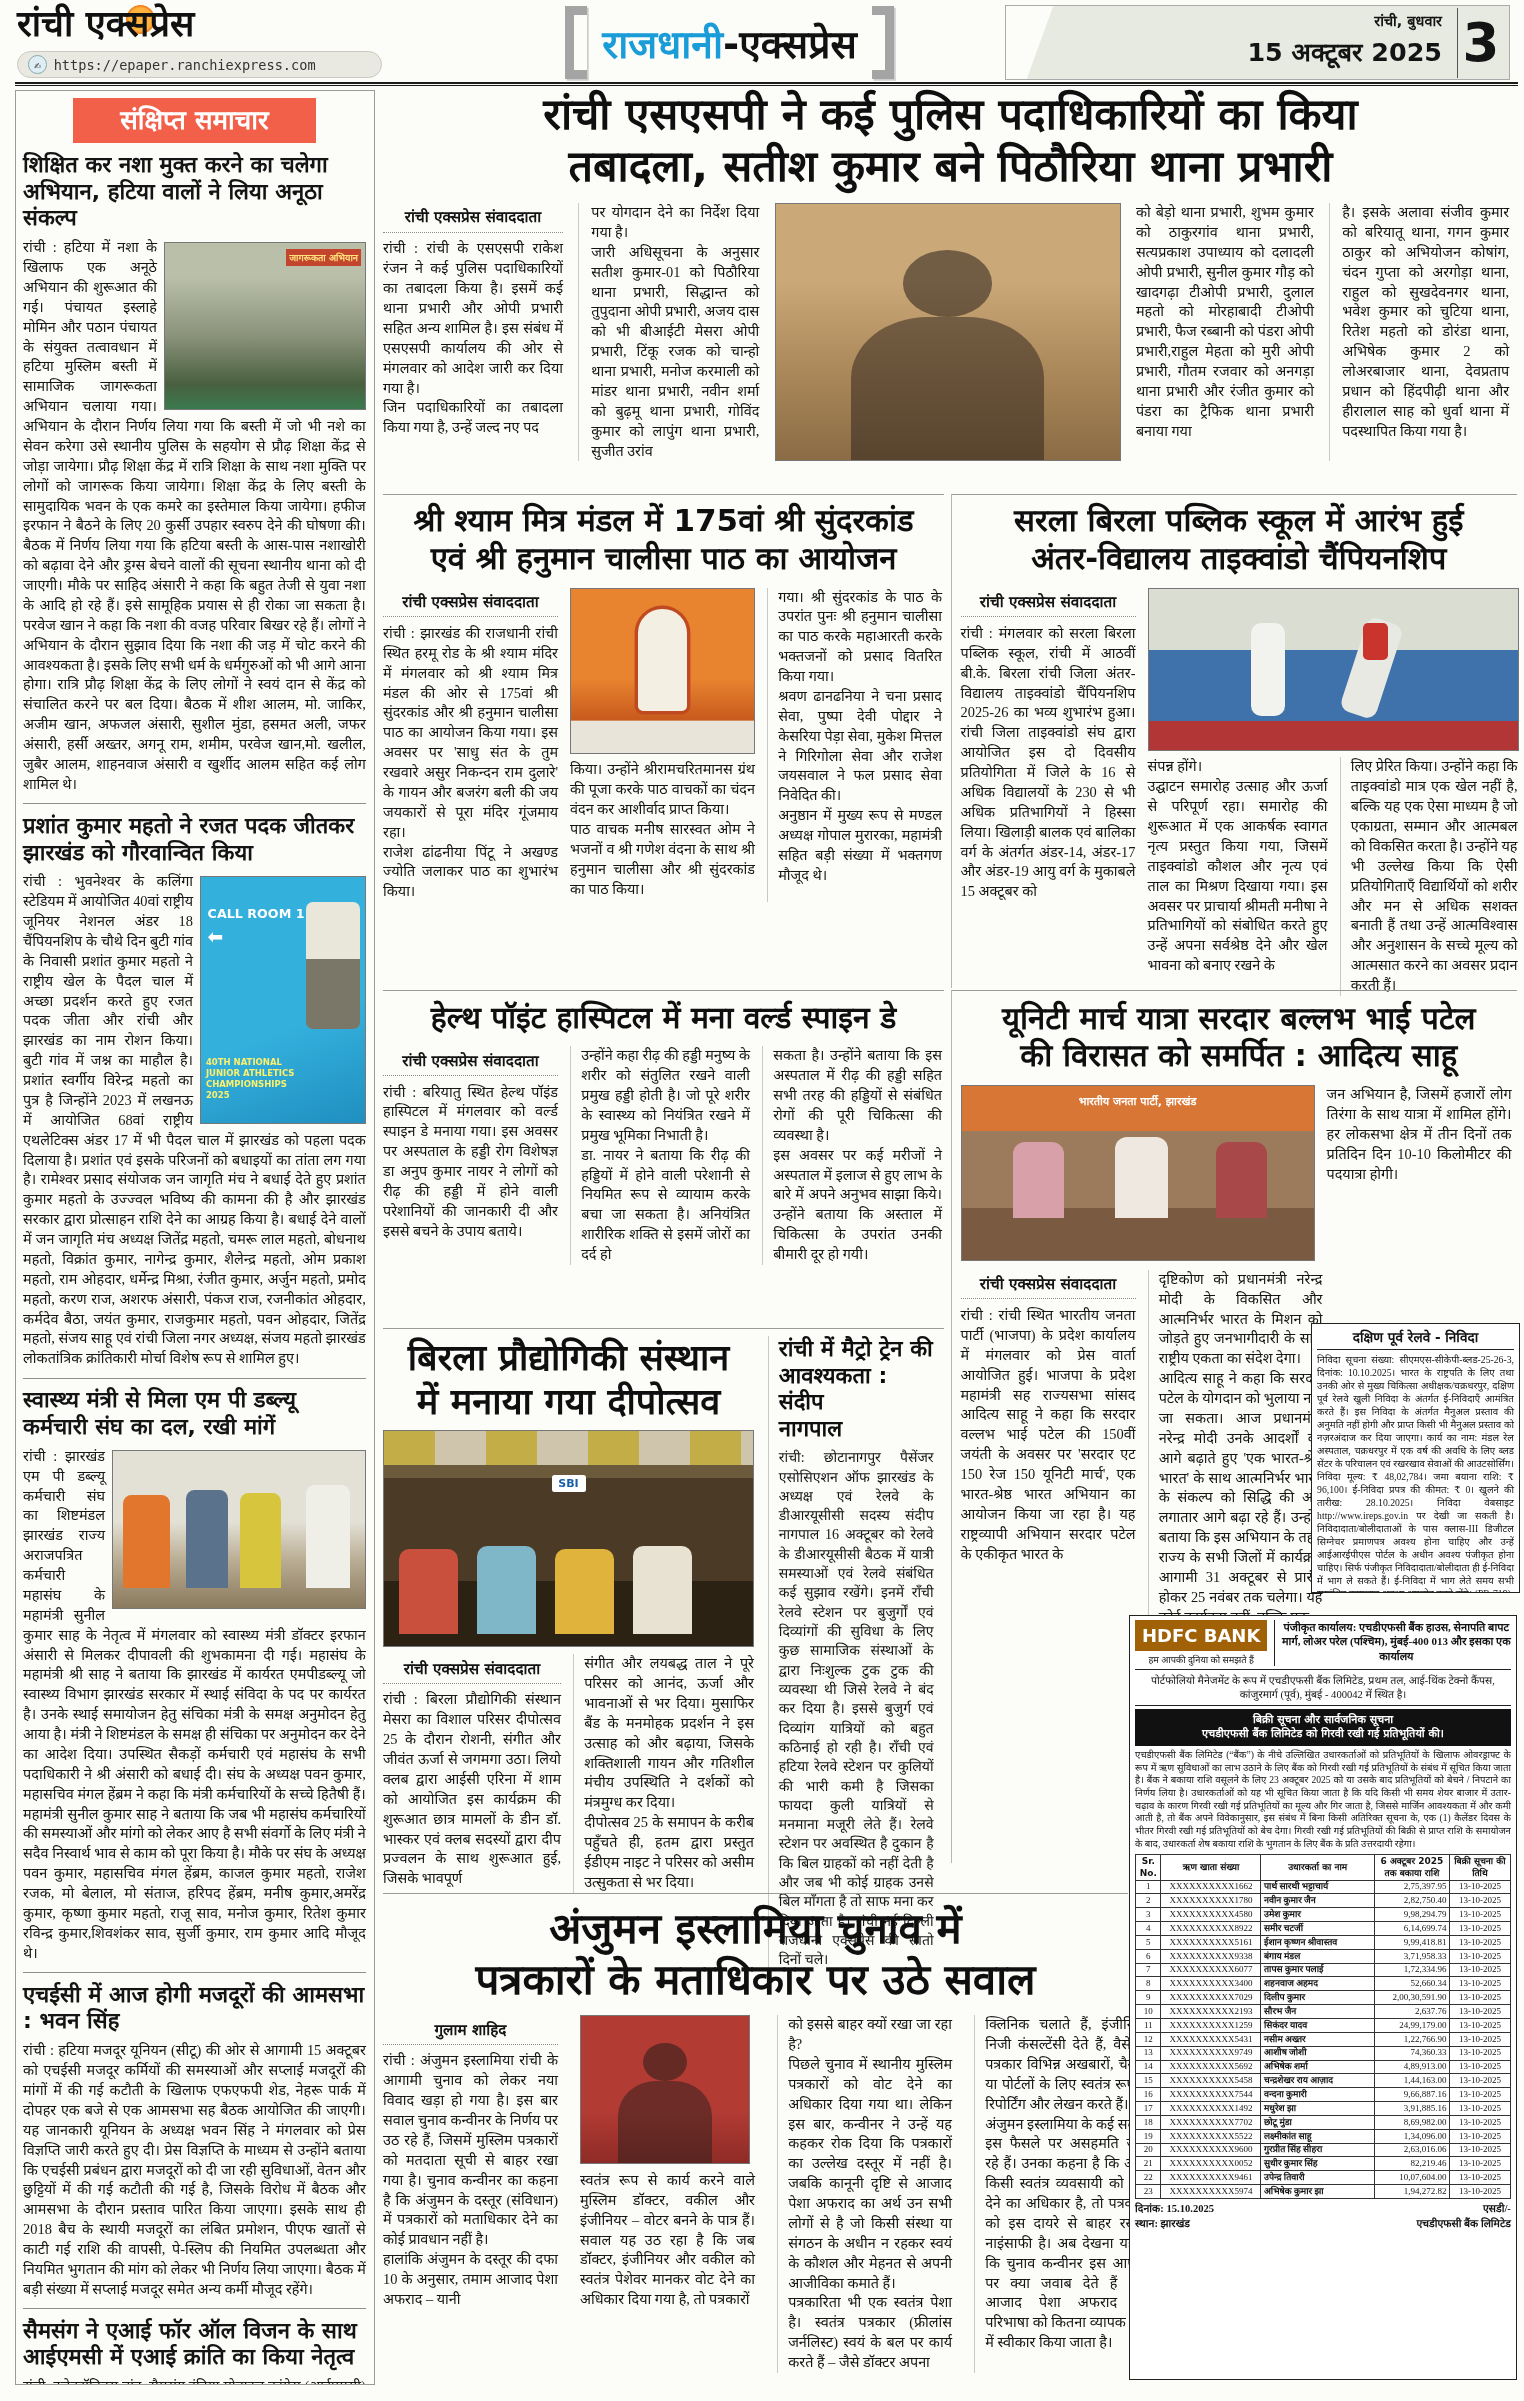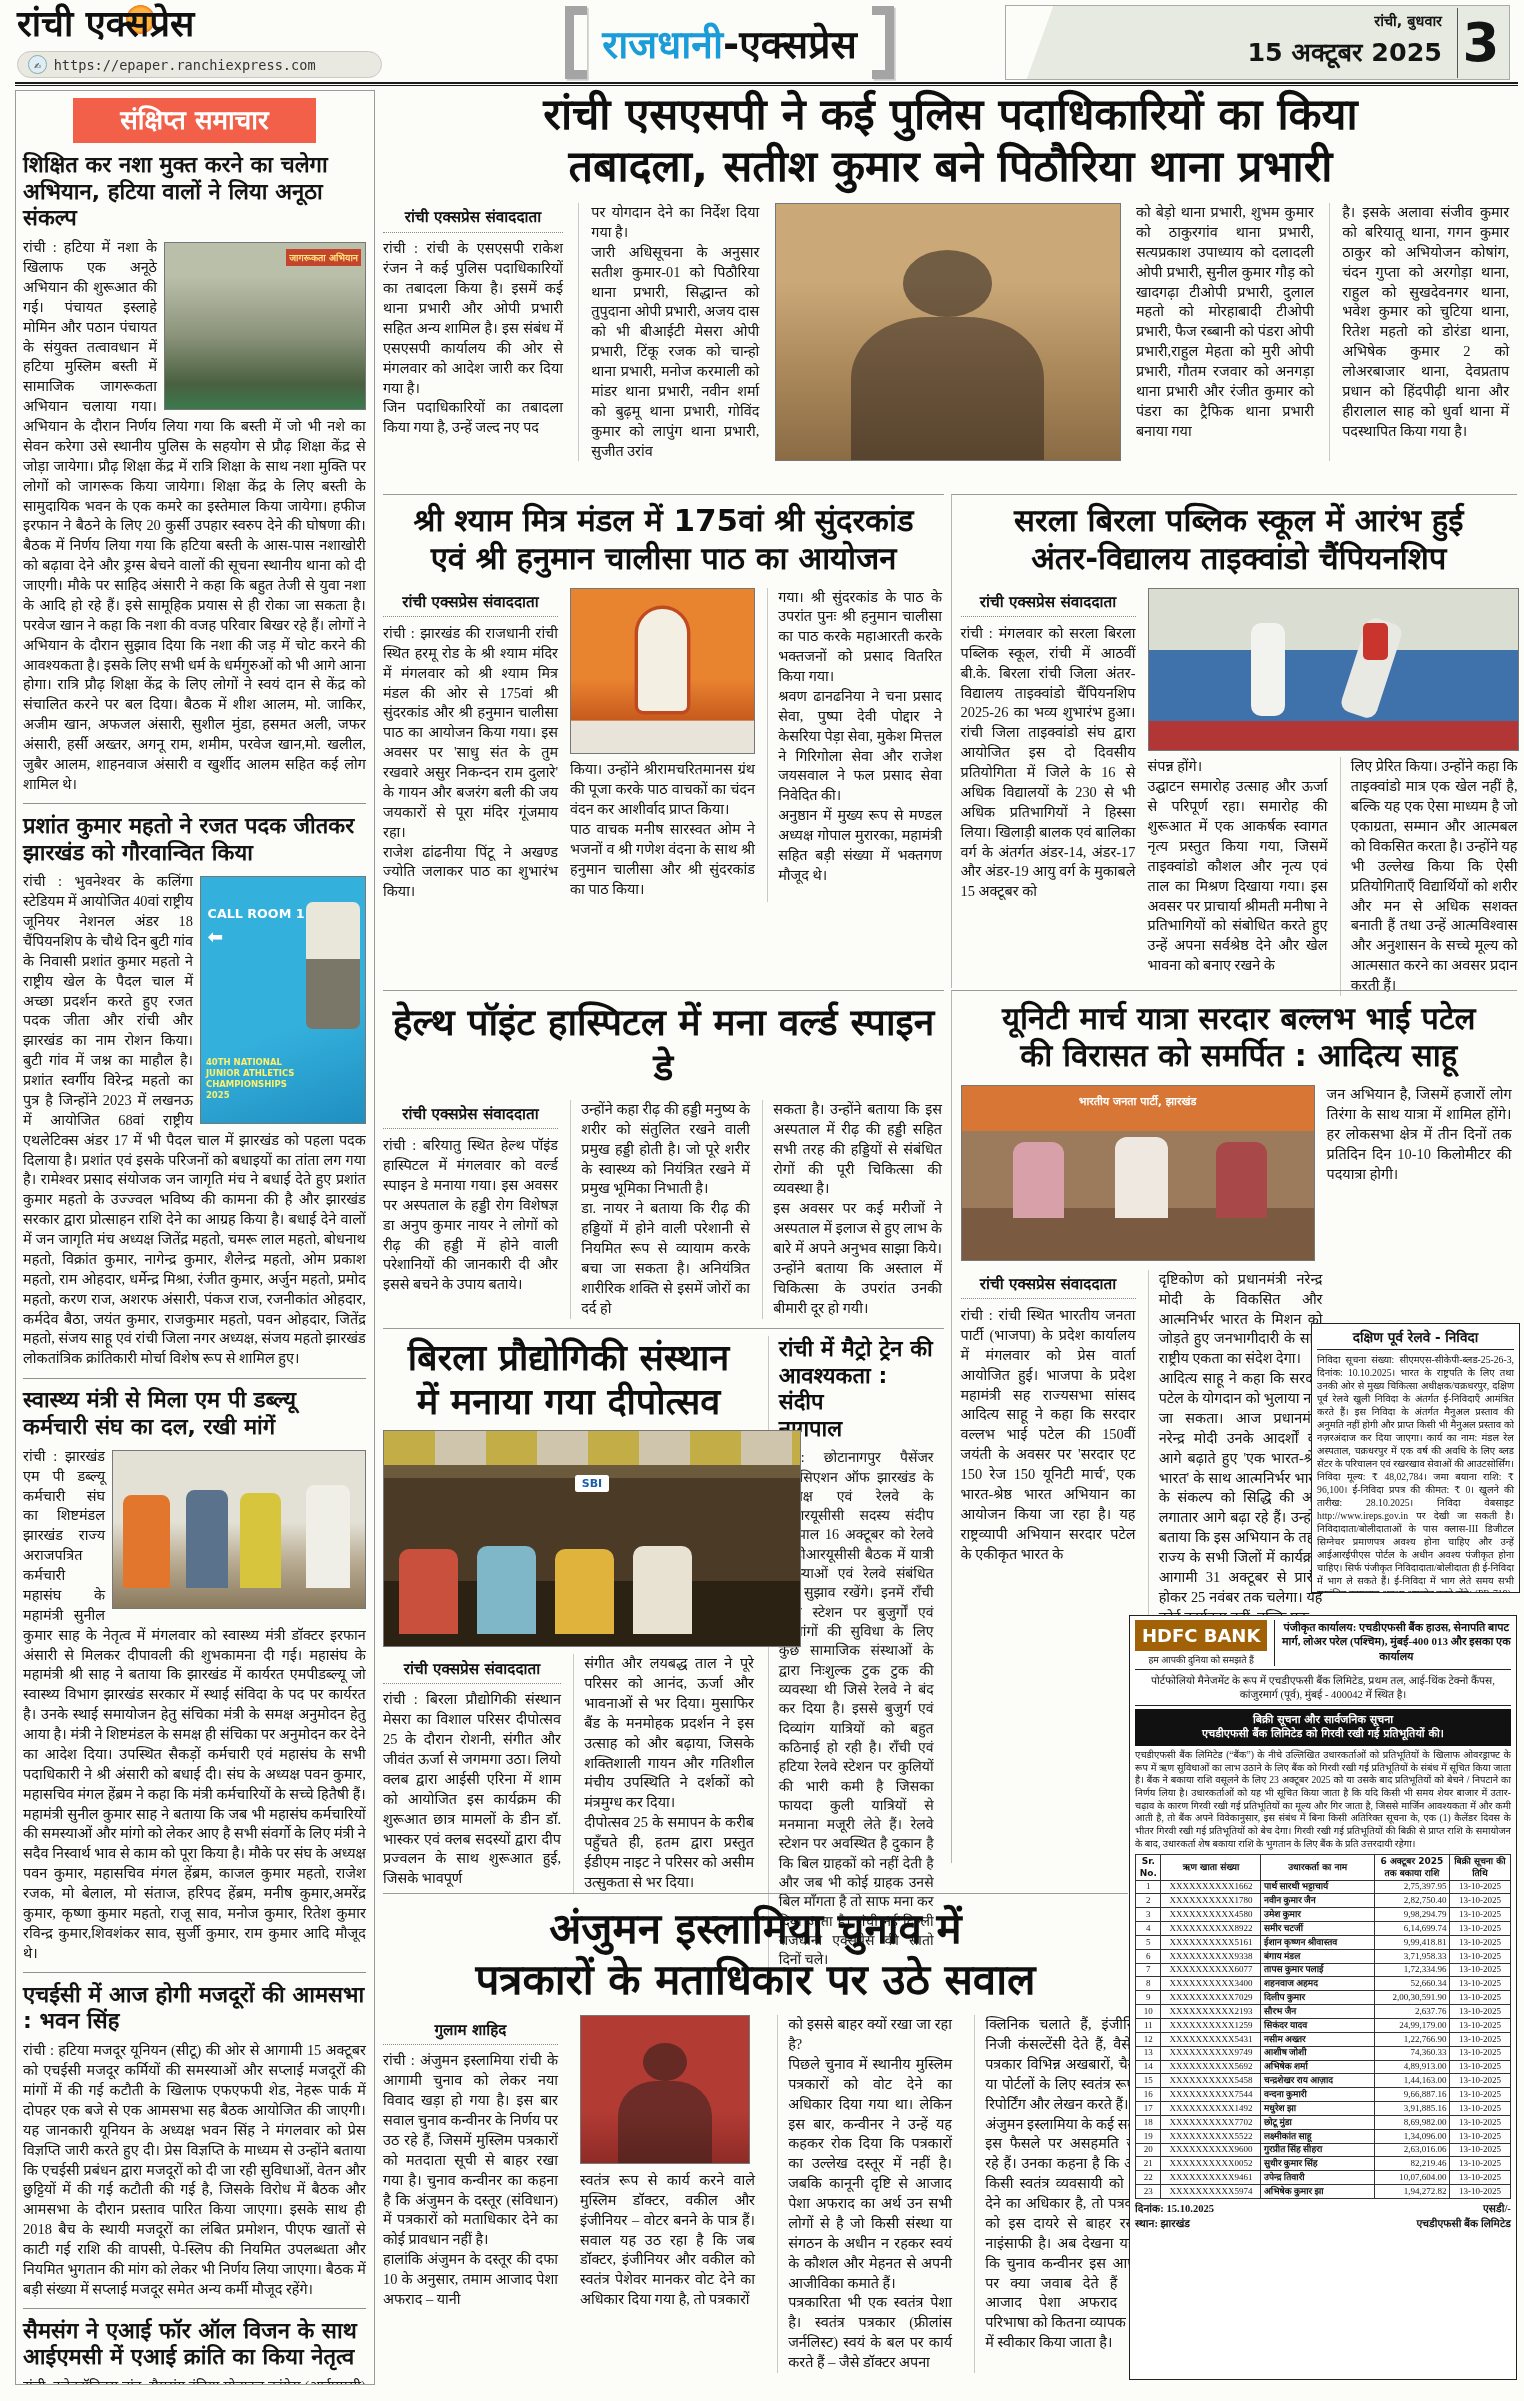--- a/index.html
+++ b/index.html
@@ -233,21 +233,21 @@
           </div>
           <div class="col rule-l" style="width:178px; padding-left:10.2px;">
             <div class="btxt">लिए प्रेरित किया। उन्होंने कहा कि ताइक्वांडो मात्र एक खेल नहीं है, बल्कि यह एक ऐसा माध्यम है जो एकाग्रता, सम्मान और आत्मबल को विकसित करता है। उन्होंने यह भी उल्लेख किया कि ऐसी प्रतियोगिताएँ विद्यार्थियों को शरीर और मन से अधिक सशक्त बनाती हैं तथा उन्हें आत्मविश्वास और अनुशासन के सच्चे मूल्य को आत्मसात करने का अवसर प्रदान करती हैं।</div>
           </div>
         </div>
       </div>
     </div>
   </div>
 
   <div class="abs" style="left:383px; top:990px; width:561px; height:332px; border-top:0.8px solid #9a9a9a; padding-top:8.5px;">
-    <div class="hl hl-center" style="font-size:37px;text-align:center;">हेल्थ पॉइंट हास्पिटल में मना वर्ल्ड स्पाइन डे</div>
+    <div class="hl hl-center" style="font-size:30px;text-align:center;">हेल्थ पॉइंट हास्पिटल में मना वर्ल्ड स्पाइन डे</div>
     <div class="cols" style="margin-top:10.2px; gap:12px;">
       <div class="col" style="width:175px;">
         <div class="byline">रांची एक्सप्रेस संवाददाता</div>
         <div class="btxt">रांची : बरियातु स्थित हेल्थ पॉइंड हास्पिटल में मंगलवार को वर्ल्ड स्पाइन डे मनाया गया। इस अवसर पर अस्पताल के हड्डी रोग विशेषज्ञ डा अनुप कुमार नायर ने लोगों को रीढ़ की हड्डी में होने वाली परेशानियों की जानकारी दी और इससे बचने के उपाय बताये।</div>
       </div>
       <div class="col rule-l" style="width:180px; padding-left:10.2px;">
         <div class="btxt">उन्होंने कहा रीढ़ की हड्डी मनुष्य के शरीर को संतुलित रखने वाली प्रमुख हड्डी होती है। जो पूरे शरीर के स्वास्थ्य को नियंत्रित रखने में प्रमुख भूमिका निभाती है।
 डा. नायर ने बताया कि रीढ़ की हड्डियों में होने वाली परेशानी से नियमित रूप से व्यायाम करके बचा जा सकता है। अनियंत्रित शारीरिक शक्ति से इसमें जोरों का दर्द हो</div>
       </div>
       <div class="col rule-l" style="width:180px; padding-left:10.2px;">
@@ -286,21 +286,21 @@
       <div class="tender-hd">दक्षिण पूर्व रेलवे - निविदा</div>
       <div class="tender-bd">निविदा सूचना संख्या: सीएमएस-सीकेपी-ब्लड-25-26-3, दिनांक: 10.10.2025। भारत के राष्ट्रपति के लिए तथा उनकी ओर से मुख्य चिकित्सा अधीक्षक/चक्रधरपुर, दक्षिण पूर्व रेलवे खुली निविदा के अंतर्गत ई-निविदाएँ आमंत्रित करते हैं। इस निविदा के अंतर्गत मैनुअल प्रस्ताव की अनुमति नहीं होगी और प्राप्त किसी भी मैनुअल प्रस्ताव को नज़रअंदाज कर दिया जाएगा। कार्य का नाम: मंडल रेल अस्पताल, चक्रधरपुर में एक वर्ष की अवधि के लिए ब्लड सेंटर के परिचालन एवं रखरखाव सेवाओं की आउटसोर्सिंग। निविदा मूल्य: ₹ 48,02,784। जमा बयाना राशि: ₹ 96,100। ई-निविदा प्रपत्र की कीमत: ₹ 0। खुलने की तारीख: 28.10.2025। निविदा वेबसाइट http://www.ireps.gov.in पर देखी जा सकती है। निविदादाता/बोलीदाताओं के पास क्लास-III डिजीटल सिग्नेचर प्रमाणपत्र अवश्य होना चाहिए और उन्हें आईआरईपीएस पोर्टल के अधीन अवश्य पंजीकृत होना चाहिए। सिर्फ पंजीकृत निविदादाता/बोलीदाता ही ई-निविदा में भाग ले सकते हैं। ई-निविदा में भाग लेते समय सभी सम्बंधित कागजात अवश्य अपलोड करने होंगे।  (PR-719)</div>
     </div>
   </div>
 
   <div class="abs" style="left:383px; top:1328px; width:561px; height:561px; border-top:0.8px solid #9a9a9a; padding-top:6.8px;">
     <div class="cols" style="gap:13.6px;">
       <div class="col" style="width:371px;">
         <div class="hl hl-center" style="font-size:36px;">बिरला प्रौद्योगिकी संस्थान</div>
         <div class="hl hl-center" style="font-size:36px;">में मनाया गया दीपोत्सव</div>
-        <div class="photo" style="width:418px; height:217px; margin-top:6.8px; background:linear-gradient(180deg,#6b5a3c 0 22%,#4a3a26 22% 70%,#2c2214 70%);">
+        <div class="photo" style="width:371px; height:217px; margin-top:6.8px; background:linear-gradient(180deg,#6b5a3c 0 22%,#4a3a26 22% 70%,#2c2214 70%);">
           <span style="position:absolute; left:0; top:0; width:100%; height:34px; background:repeating-linear-gradient(90deg,#d8c24a 0 51px,#e8e0c8 51px 102px); opacity:.8;"></span>
           <span class="ph-label" style="left:50%; top:44px; transform:translateX(-50%); background:#fff; color:#1a5ea8; font-size:11px; padding:1.7px 6.8px; border-radius:2.5px;">SBI</span>
           <span style="position:absolute; left:15.3px; bottom:12px; width:59px; height:85px; background:#c8503c; border-radius:10.2px 10.2px 0 0;"></span>
           <span style="position:absolute; left:93px; bottom:12px; width:59px; height:88px; background:#7fb6c8; border-radius:10.2px 10.2px 0 0;"></span>
           <span style="position:absolute; left:171px; bottom:12px; width:59px; height:85px; background:#e0b33c; border-radius:10.2px 10.2px 0 0;"></span>
           <span style="position:absolute; left:249px; bottom:12px; width:59px; height:88px; background:#e8e2d2; border-radius:10.2px 10.2px 0 0;"></span>
         </div>
         <div class="cols" style="margin-top:6.8px; gap:12px;">
           <div class="col" style="width:178px;">
             <div class="byline">रांची एक्सप्रेस संवाददाता</div>

